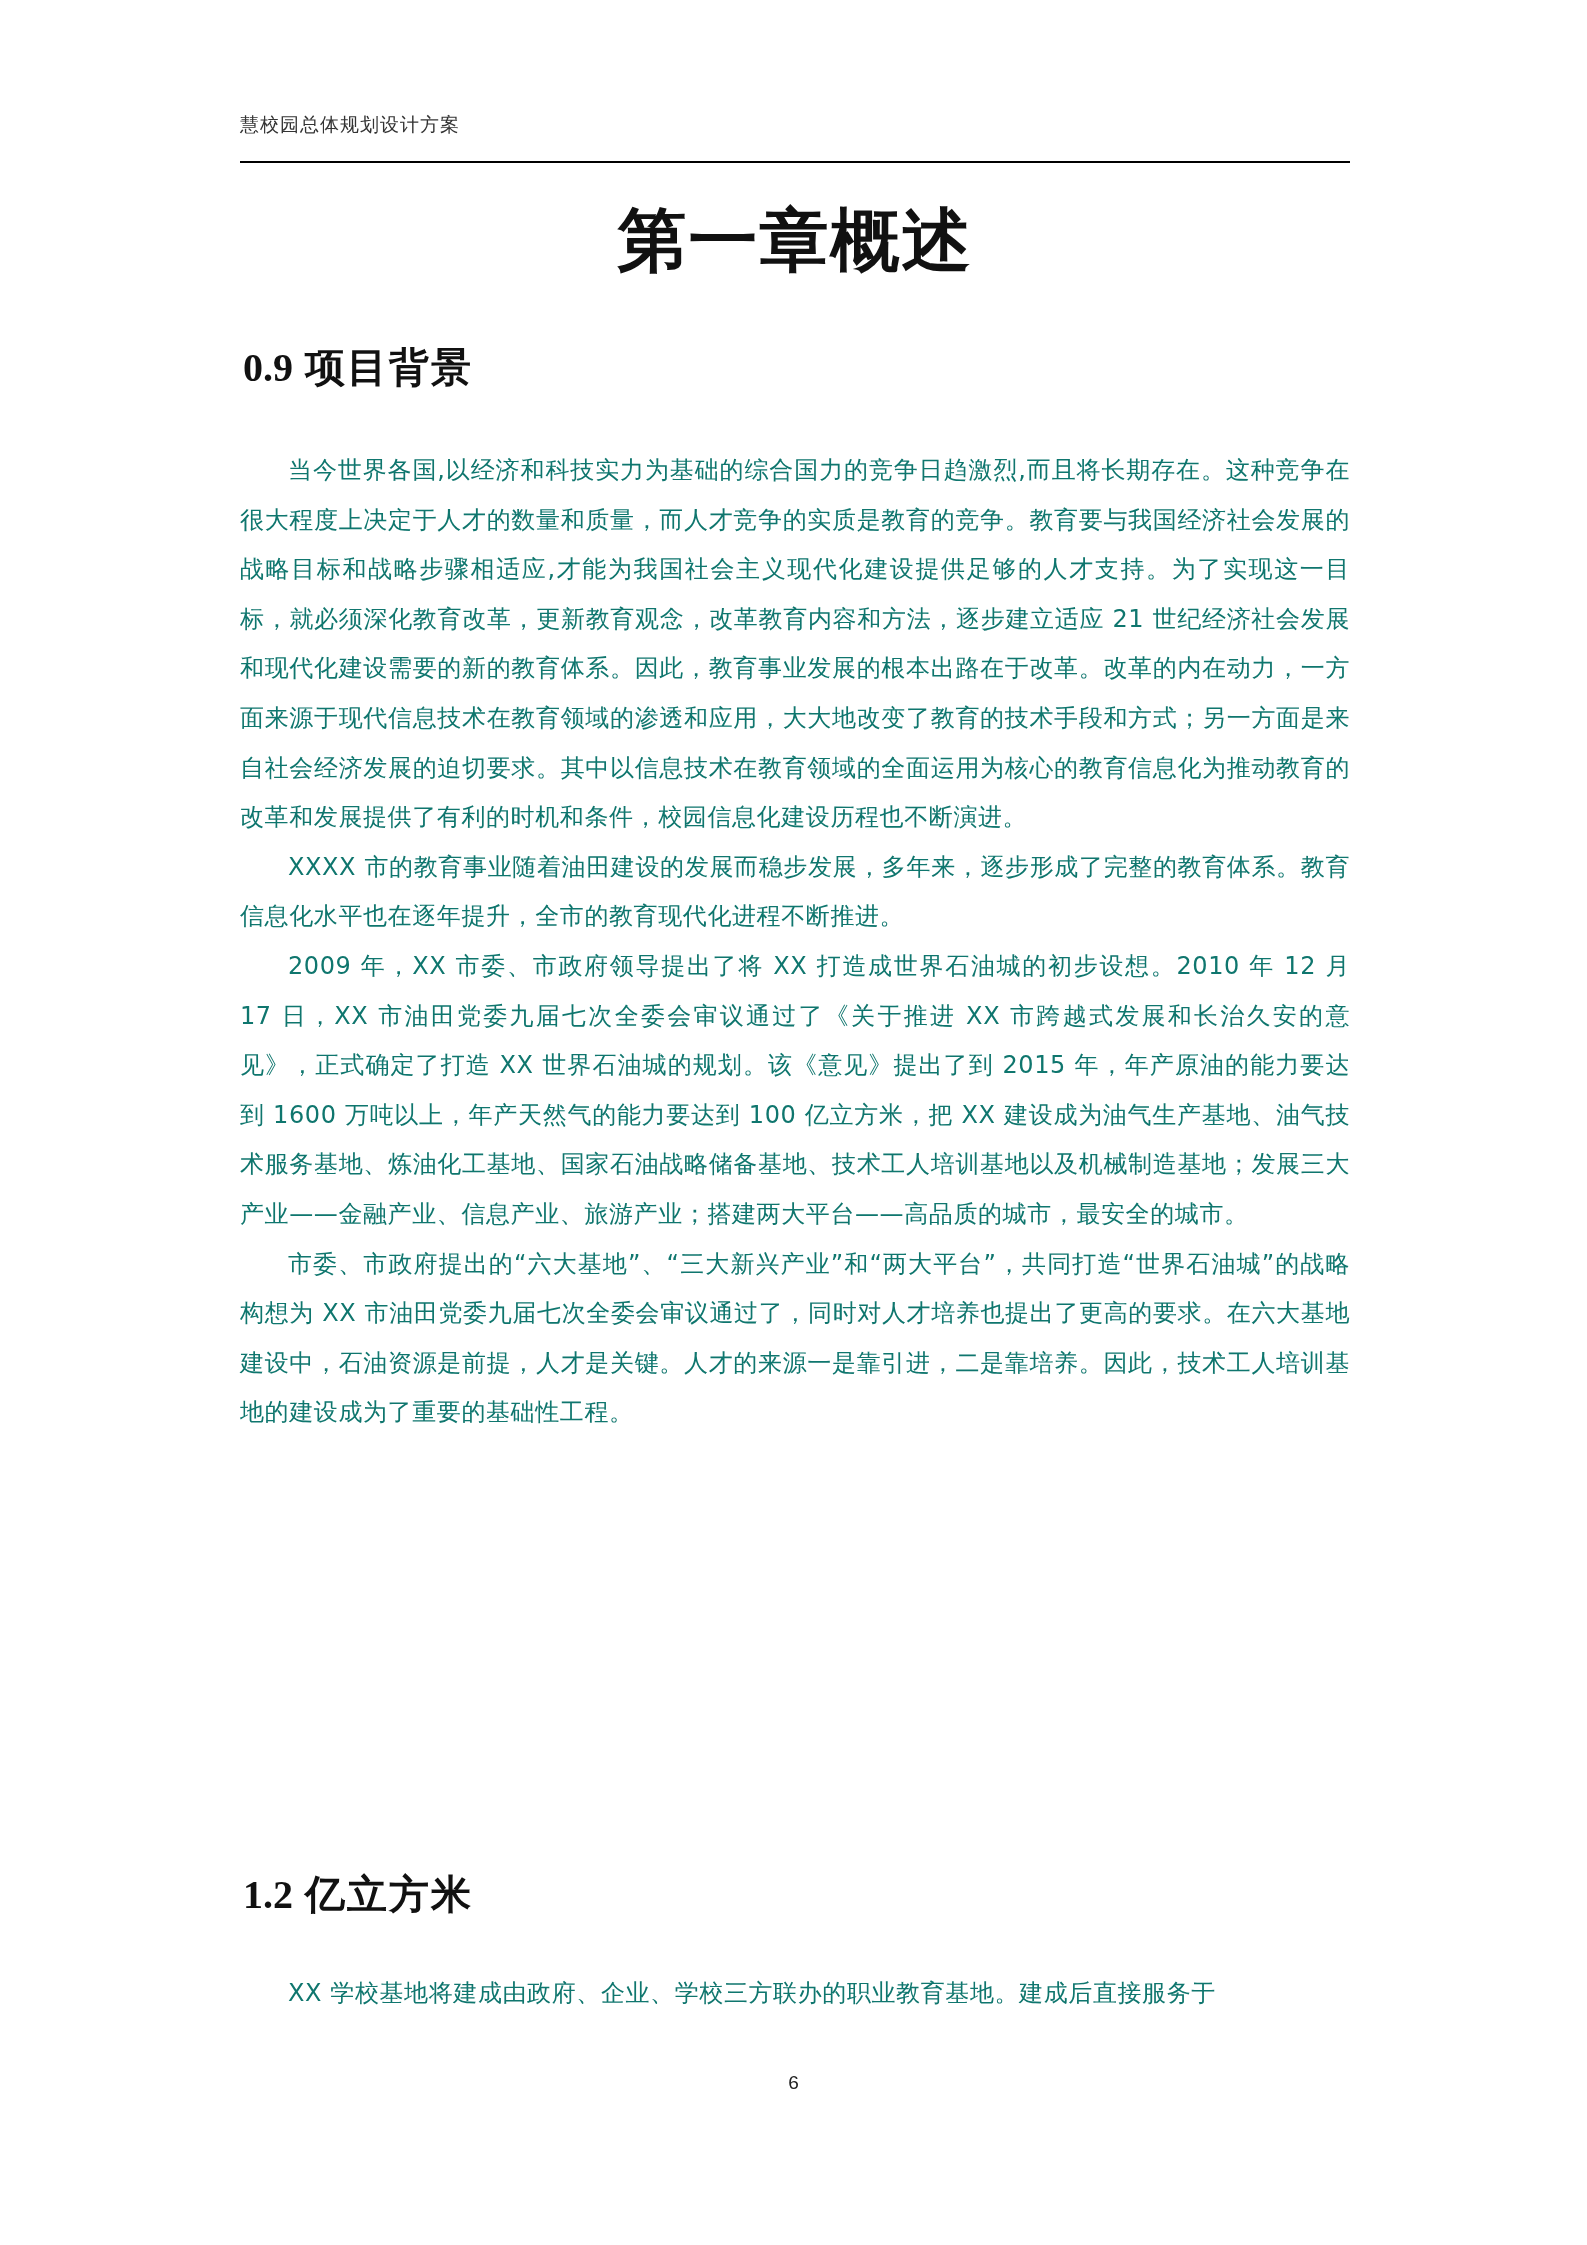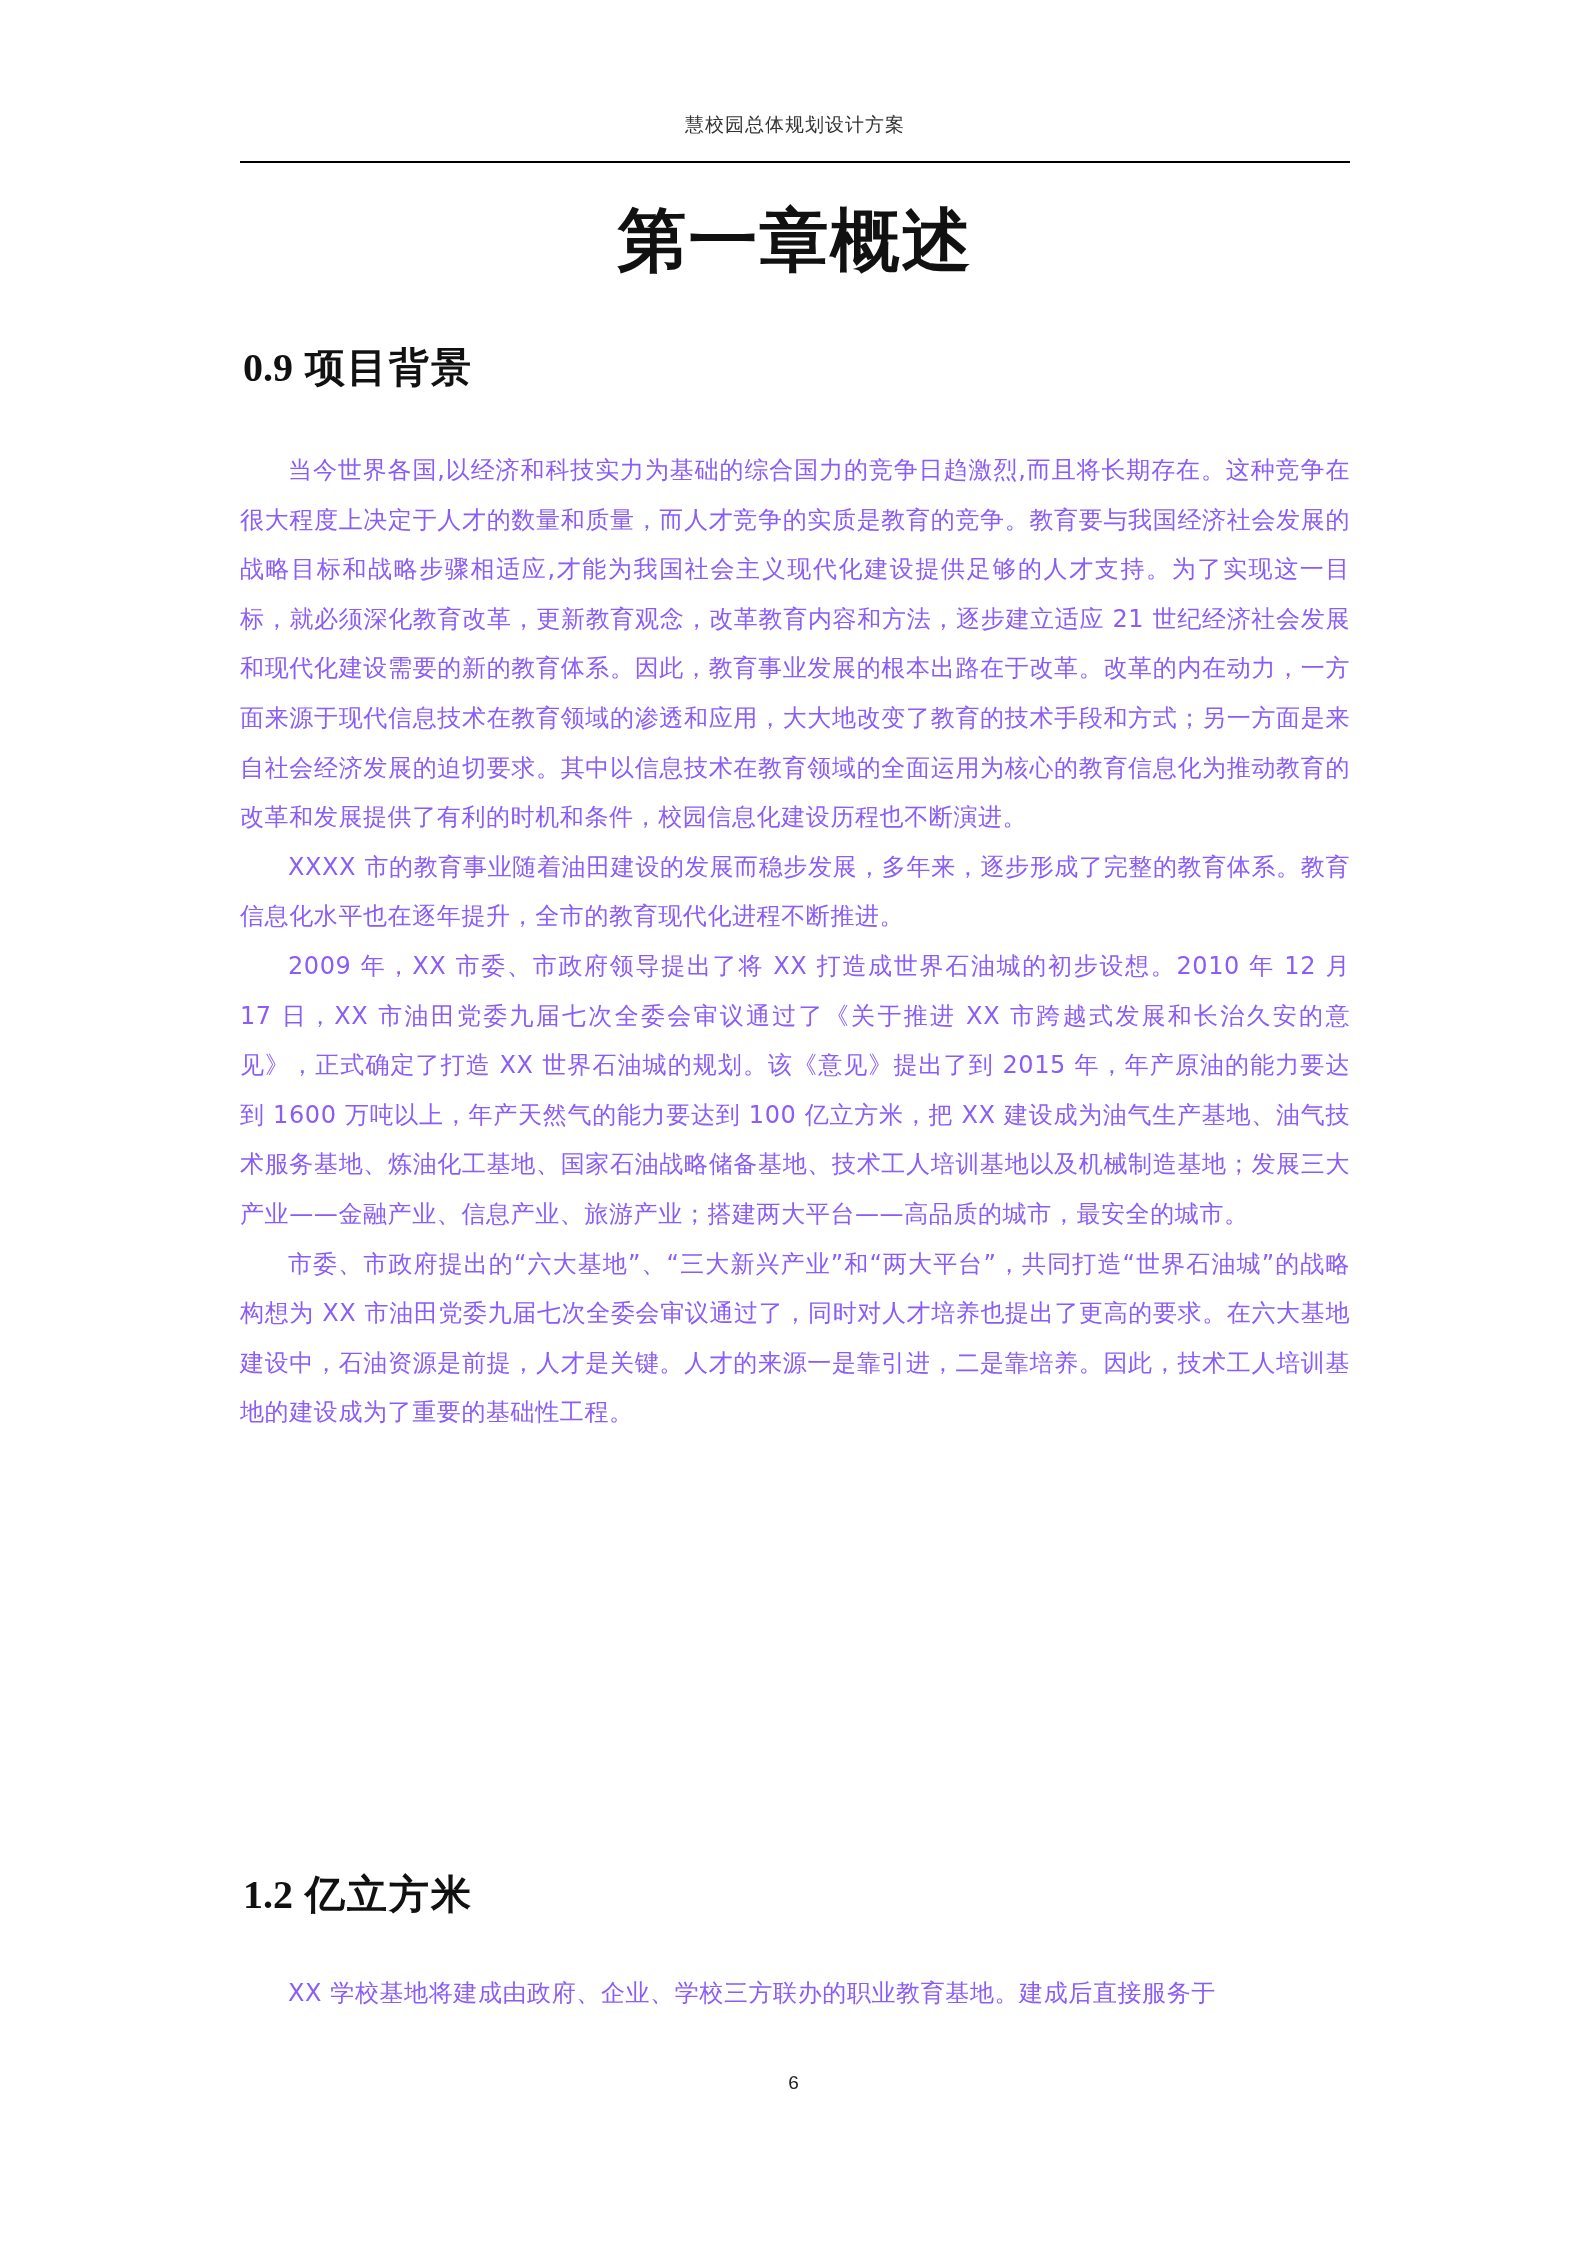--- a/index.html
+++ b/index.html
@@ -19,21 +19,21 @@
       position: absolute;
       left: 0; top: 0;
       width: 1587px;
       height: 2245px;
     }
     .running-header {
       position: absolute;
       left: 240px;
       width: 1110px;
       top: 112px;
-      text-align: center;
+      text-align: left;
       font-size: 19px;
       color: #333333;
       letter-spacing: 1px;
     }
     .header-rule {
       position: absolute;
       left: 240px;
       width: 1110px;
       top: 161px;
       height: 0;
@@ -72,21 +72,21 @@
 
     .body-text {
       position: absolute;
       left: 240px;
       width: 1110px;
       font-size: 24px;
       line-height: 49.6px;
       text-align: justify;
       text-align-last: left;
       letter-spacing: 0.6px;
-      color: #8b5cf6;
+      color: #0f766e;
     }
     .body-text p {
       margin: 0;
       text-indent: 48px;
     }
     #body-1 { top: 446px; }
     #body-2 { top: 1969px; }
 
     .page-number {
       position: absolute;

